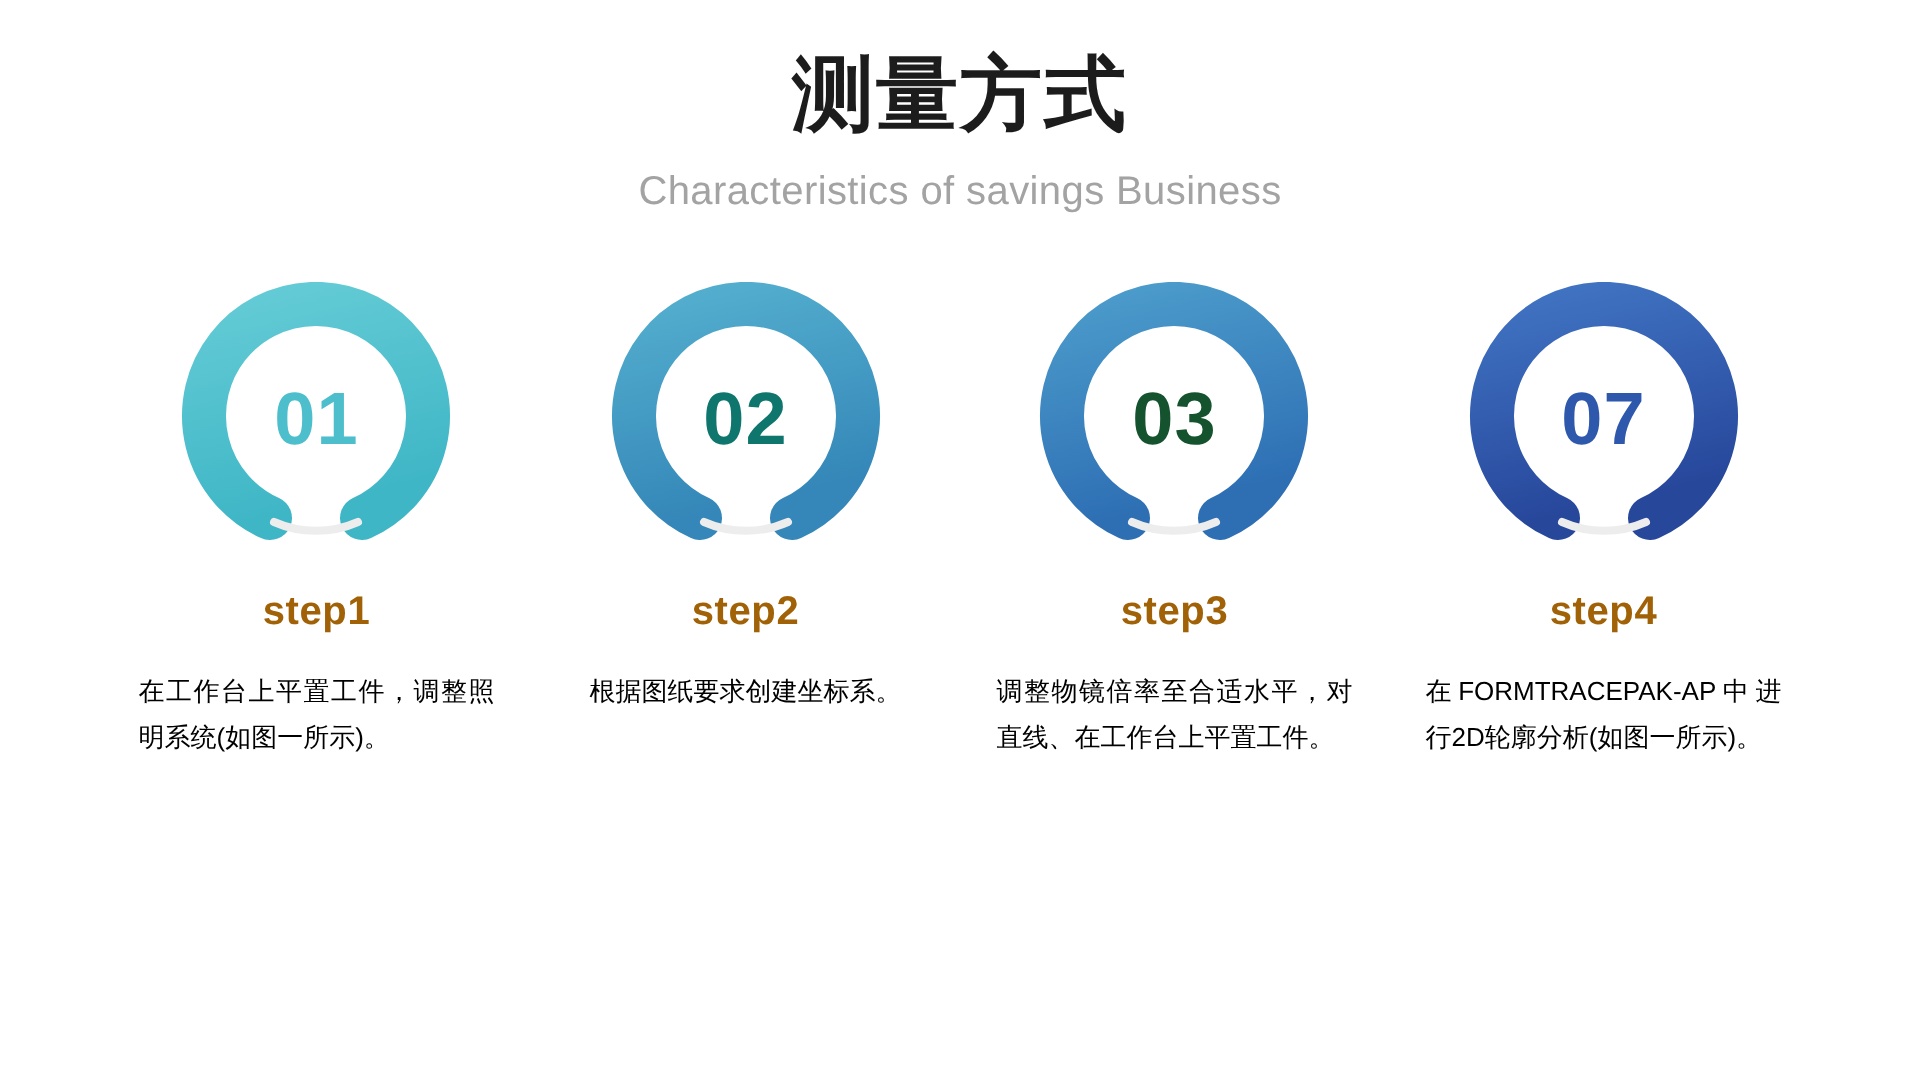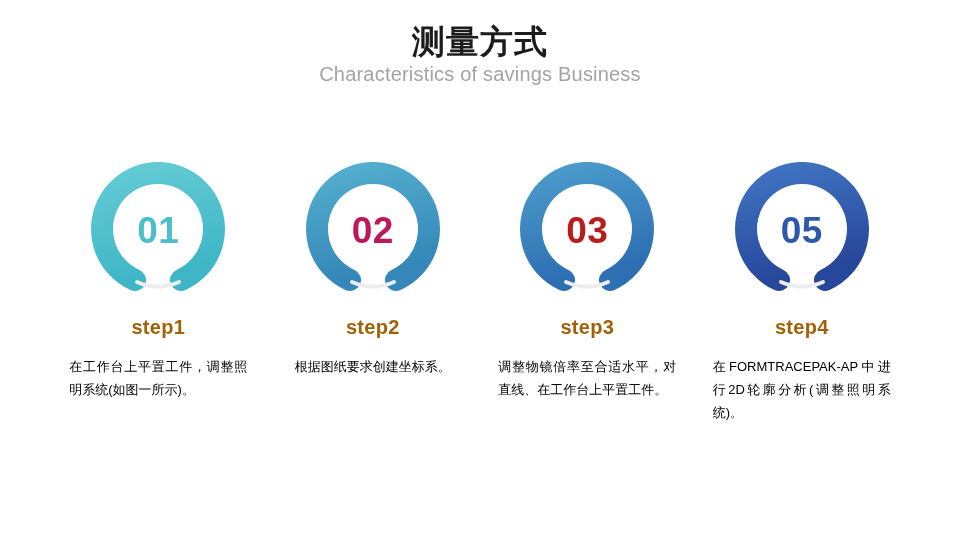--- a/index.html
+++ b/index.html
@@ -17,39 +17,39 @@
     position: relative;
   }
 
   
   .header {
     text-align: center;
     padding-top: 22px;
   }
 
   .page-title {
-    font-size: 33px;
+    font-size: 41px;
     font-weight: bold;
     letter-spacing: 1px;
     color: #1c1c1c;
     line-height: 1.22;
   }
 
   .page-subtitle {
-    margin-top: 1px;
+    margin-top: 13px;
     font-size: 20px;
     font-weight: 400;
     color: #a3a3a3;
     letter-spacing: 0.2px;
   }
 
   
   .steps {
     position: absolute;
-    top: 162px;
+    top: 141px;
     left: 60px;
     right: 60px;
     display: flex;
     justify-content: space-between;
     align-items: flex-start;
     gap: 18px;
   }
 
   .step {
     width: 210px;
@@ -143,55 +143,55 @@
       <svg viewBox="0 0 150 135">
         <defs>
           <linearGradient id="grad2" x1="0" y1="0" x2="0.25" y2="1">
             <stop offset="0%" stop-color="#53AECE"></stop>
             <stop offset="100%" stop-color="#3487B8"></stop>
           </linearGradient>
         </defs>
         <path d="M 52 118 A 56 56 0 1 1 98 118" fill="none" stroke-width="22" stroke-linecap="round" stroke="url(#grad2)"></path>
         <path d="M 54 120 A 52 52 0 0 0 96 120" fill="none" stroke-width="4" stroke-linecap="round" stroke="#EDEDED"></path>
       </svg>
-      <div class="ring-number" style="color: #be185d;">02</div>
+      <div class="ring-number" style="color: #0f766e;">02</div>
     </div>
     <div class="step-label">step2</div>
     <div class="step-desc centered">根据图纸要求创建坐标系。</div>
   </div>
 
   <div class="step">
     <div class="ring-wrap">
       <svg viewBox="0 0 150 135">
         <defs>
           <linearGradient id="grad3" x1="0" y1="0" x2="0.25" y2="1">
             <stop offset="0%" stop-color="#4B9BCB"></stop>
             <stop offset="100%" stop-color="#2E6FB4"></stop>
           </linearGradient>
         </defs>
         <path d="M 52 118 A 56 56 0 1 1 98 118" fill="none" stroke-width="22" stroke-linecap="round" stroke="url(#grad3)"></path>
         <path d="M 54 120 A 52 52 0 0 0 96 120" fill="none" stroke-width="4" stroke-linecap="round" stroke="#EDEDED"></path>
       </svg>
-      <div class="ring-number" style="color: #b91c1c;">03</div>
+      <div class="ring-number" style="color: #14532d;">03</div>
     </div>
     <div class="step-label">step3</div>
     <div class="step-desc">调整物镜倍率至合适水平，对直线、在工作台上平置工件。</div>
   </div>
 
   <div class="step">
     <div class="ring-wrap">
       <svg viewBox="0 0 150 135">
         <defs>
           <linearGradient id="grad4" x1="0" y1="0" x2="0.25" y2="1">
             <stop offset="0%" stop-color="#4073C2"></stop>
             <stop offset="100%" stop-color="#27479B"></stop>
           </linearGradient>
         </defs>
         <path d="M 52 118 A 56 56 0 1 1 98 118" fill="none" stroke-width="22" stroke-linecap="round" stroke="url(#grad4)"></path>
         <path d="M 54 120 A 52 52 0 0 0 96 120" fill="none" stroke-width="4" stroke-linecap="round" stroke="#EDEDED"></path>
       </svg>
-      <div class="ring-number" style="color: rgb(46, 88, 172);">05</div>
+      <div class="ring-number" style="color: rgb(46, 88, 172);">07</div>
     </div>
     <div class="step-label">step4</div>
-    <div class="step-desc">在FORMTRACEPAK-AP中进行2D轮廓分析(调整照明系统)。</div>
+    <div class="step-desc">在FORMTRACEPAK-AP中进行2D轮廓分析(如图一所示)。</div>
   </div>
 
 </div>
 
 </body></html>

